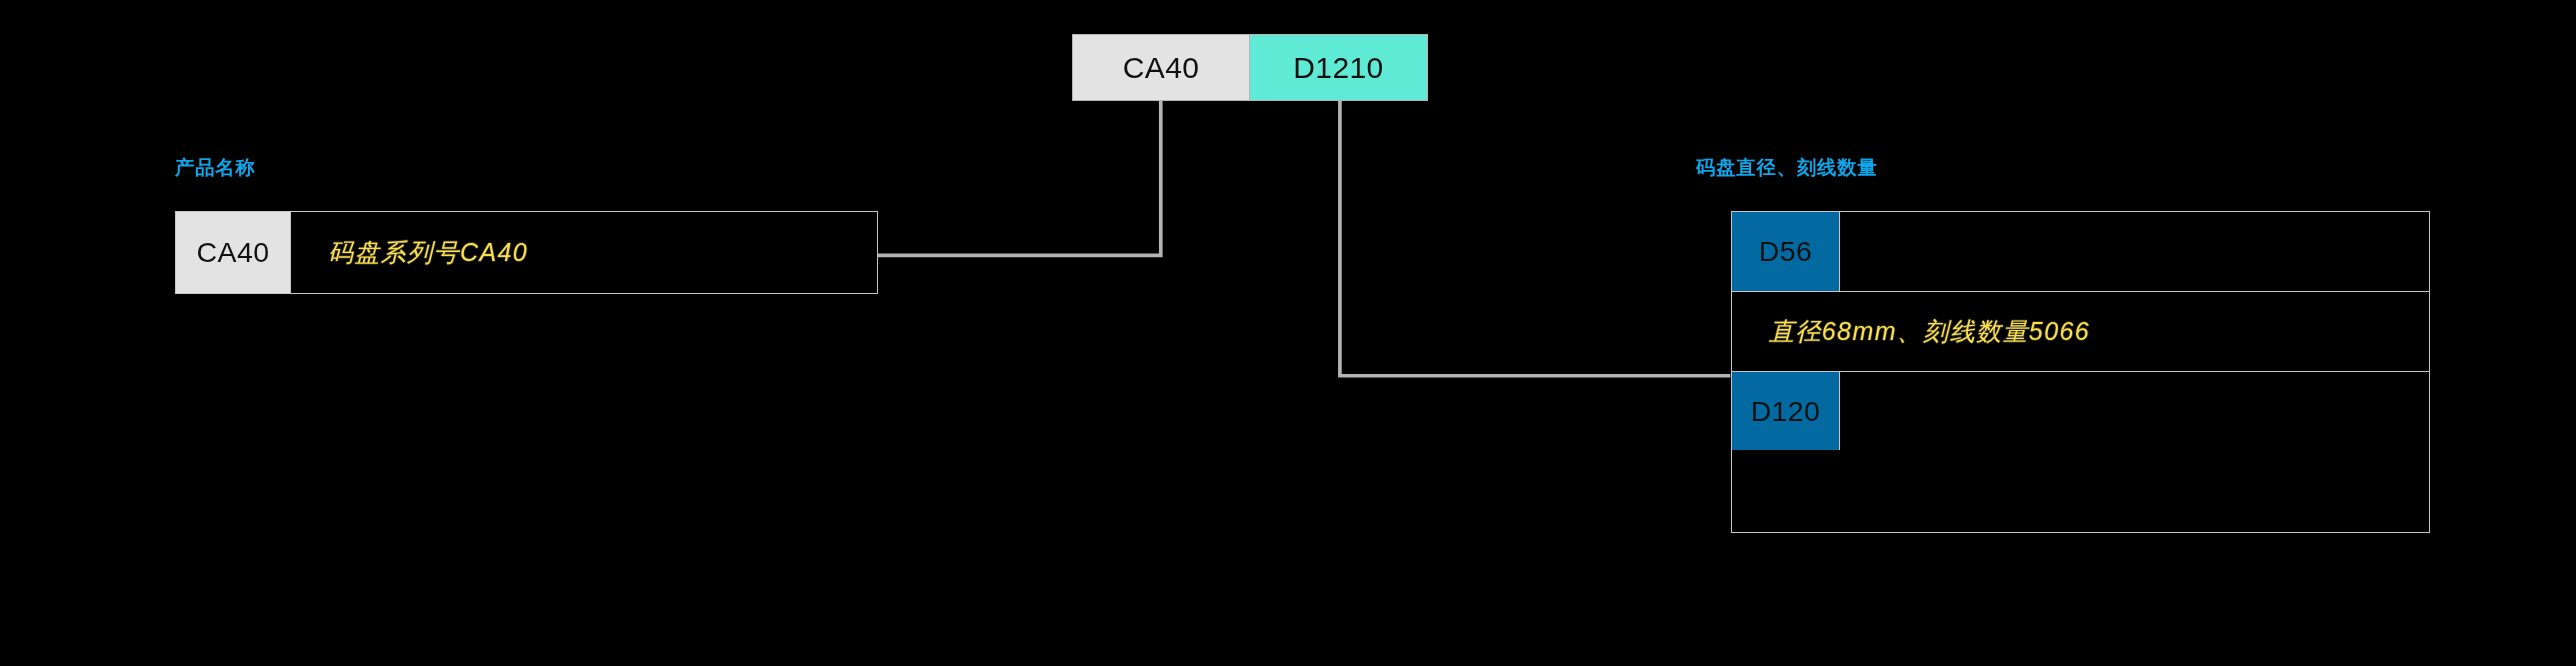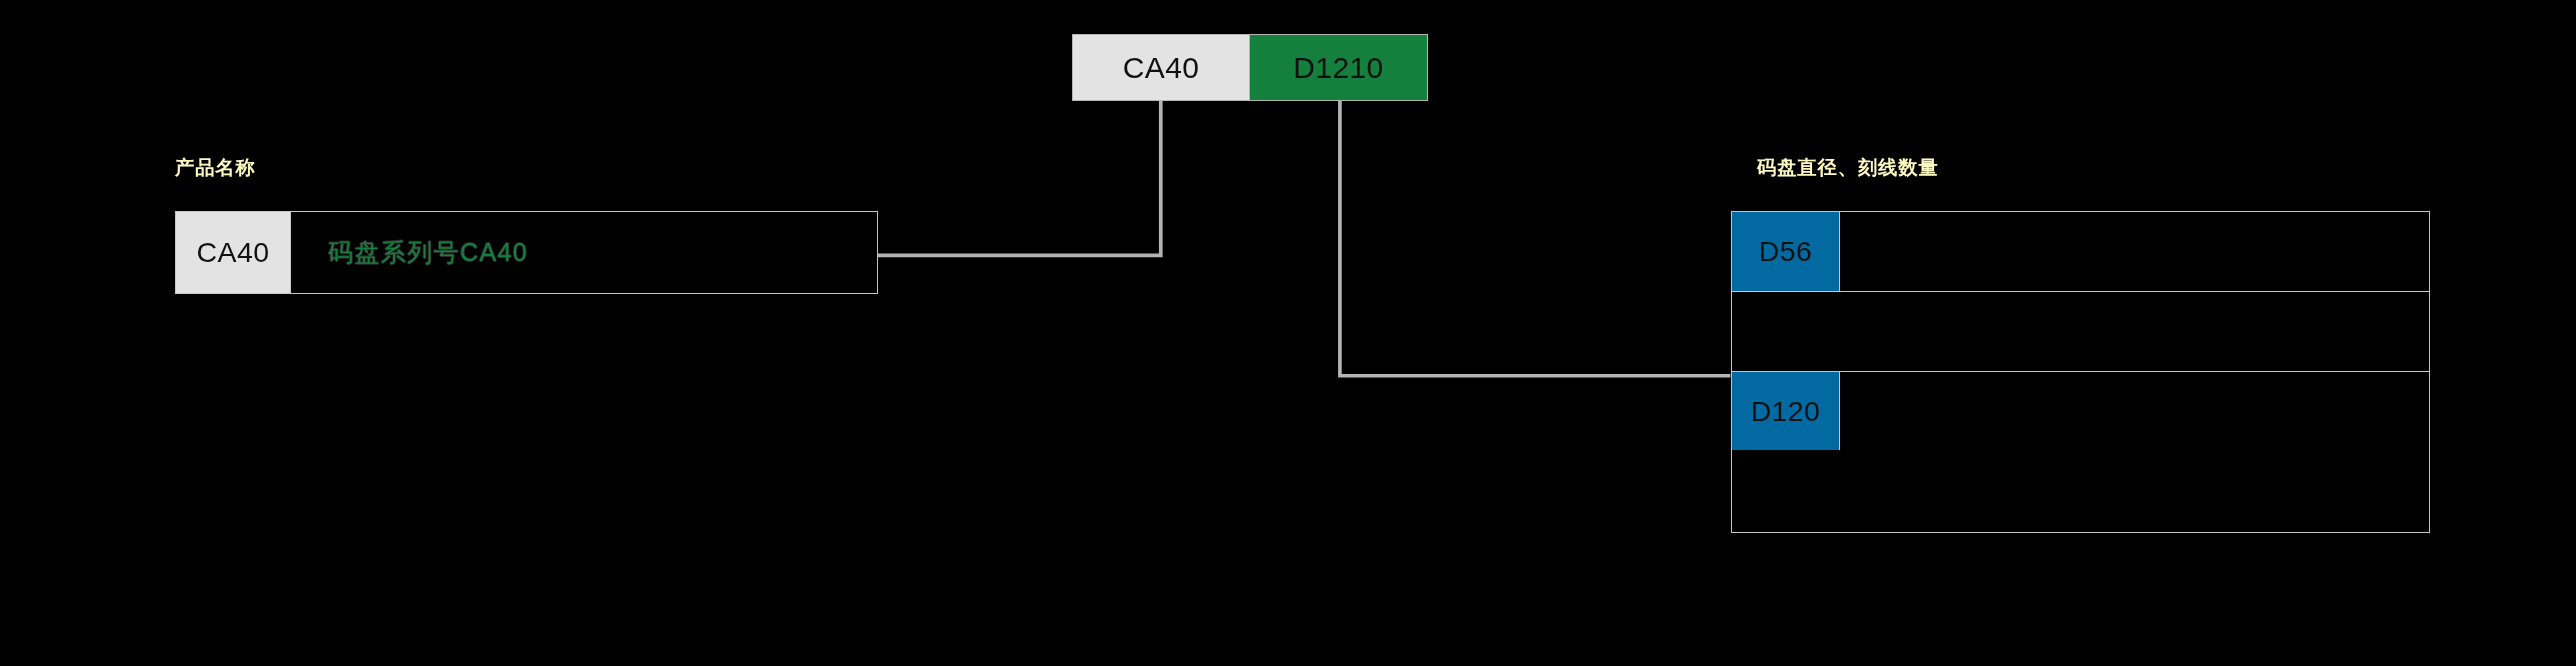--- a/index.html
+++ b/index.html
@@ -46,33 +46,33 @@
     letter-spacing: 0.4px;
     box-sizing: border-box;
   }
   .code-cell.seg-a {
     width: 50%;
     background: #e3e3e3;
     border-right: 1.8px solid #b4b4b4;
   }
   .code-cell.seg-b {
     width: 50%;
-    background: #15803d;
+    background: #5eead4;
   }
 
   
   .caption {
     font-size: 19.3px;
-    color: #fef9c3;
+    color: #0ea5e9;
     letter-spacing: 0.9px;
     white-space: nowrap;
     font-weight: 600;
   }
   .caption-left  { left: 175px;  top: 154px; }
-  .caption-right { left: 1757px; top: 154px; }
+  .caption-right { left: 1696px; top: 154px; }
 
   
   .detail-table {
     border: 1.8px solid #c6c6c6;
     background: #000000;
   }
   .detail-row {
     display: flex;
     border-bottom: 1.8px solid #c6c6c6;
     box-sizing: border-box;
@@ -88,28 +88,29 @@
     font-size: 28.5px;
     color: #121212;
     letter-spacing: 0.4px;
   }
   .val-cell {
     display: flex;
     align-items: center;
     box-sizing: border-box;
     background: #000000;
     font-size: 25px;
-    color: #15803d;
+    color: #fde047;
     letter-spacing: 1.4px;
     padding-left: 37px;
     text-shadow:
        0 -0.9px 0 #2c2c2c,
        0  0.9px 0 #2c2c2c,
       -0.9px 0 0 #2c2c2c,
        0.9px 0 0 #2c2c2c;
+    font-style: italic;
   }
 
   
   .table-left {
     left: 175px;
     top: 211px;
     width: 703px;
     height: 83px;
   }
   .table-left .detail-row { height: 100%; }
@@ -163,20 +164,21 @@
     </div>
   </div>
 
   <div class="abs caption caption-right">码盘直径、刻线数量</div>
 
   <div class="abs detail-table table-right">
     <div class="detail-row">
       <div class="key-cell">D56</div>
     </div>
     <div class="detail-row">
+      <div class="val-cell">直径68mm、刻线数量5066</div>
     </div>
     <div class="detail-row">
       <div class="key-cell">D120</div>
     </div>
   </div>
 
 </div>
 
 
 </body></html>

